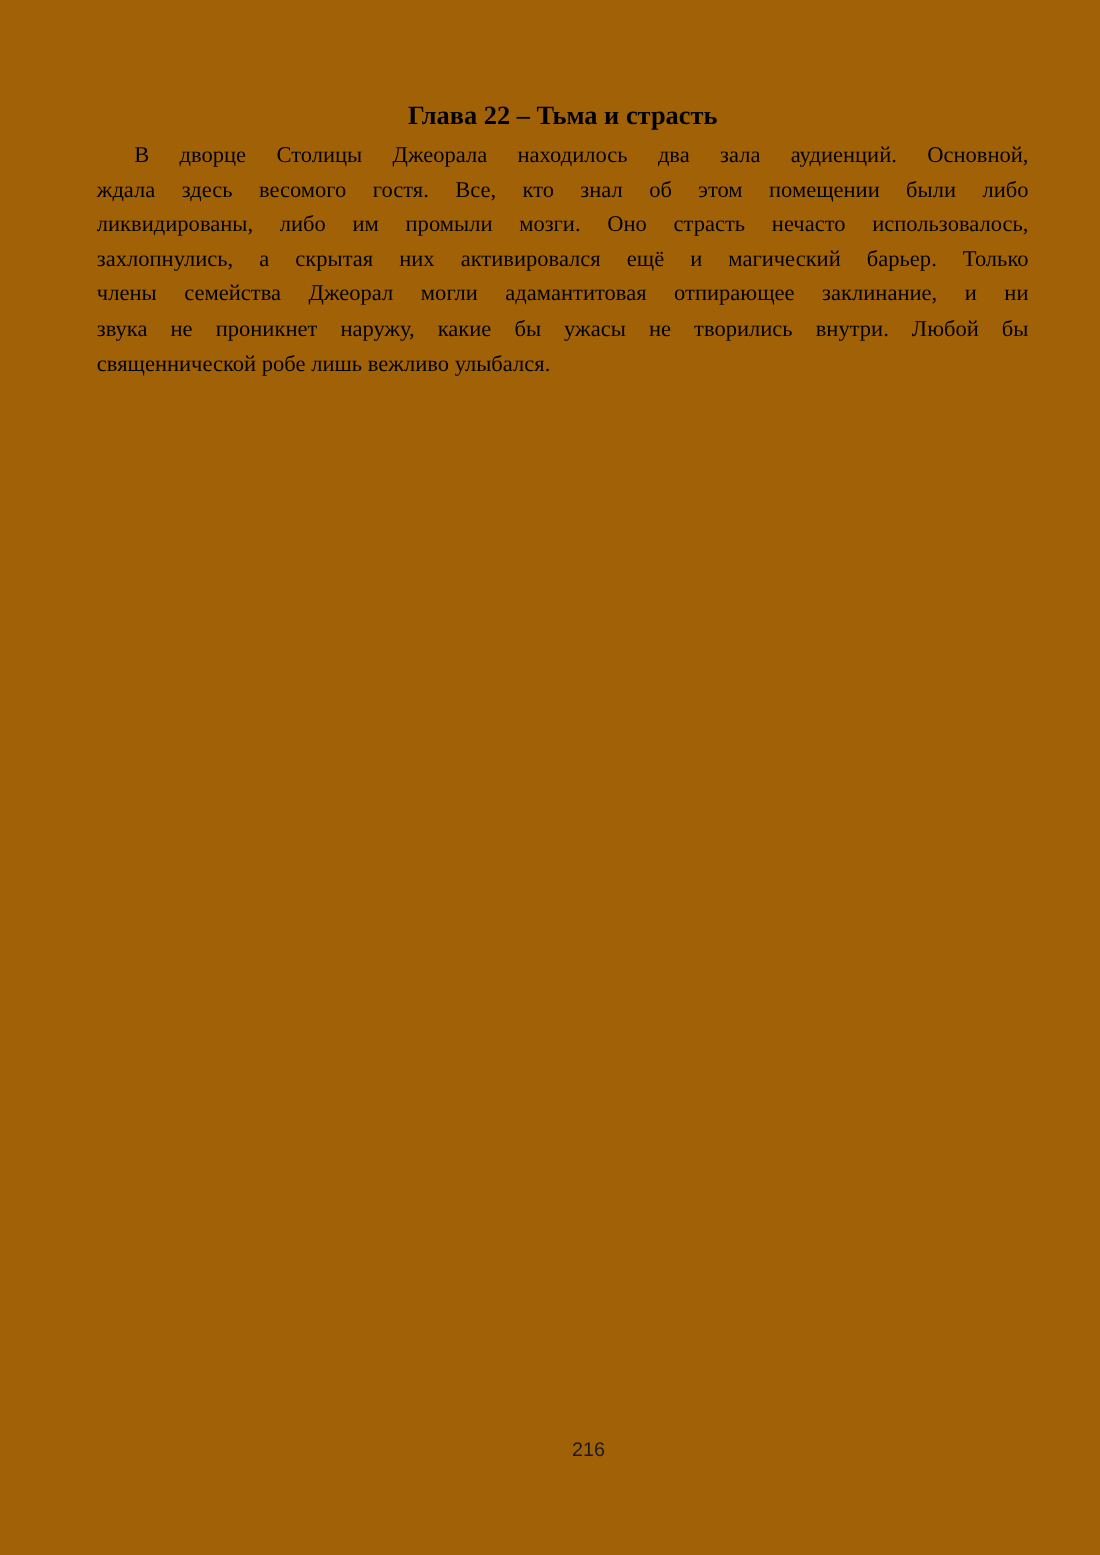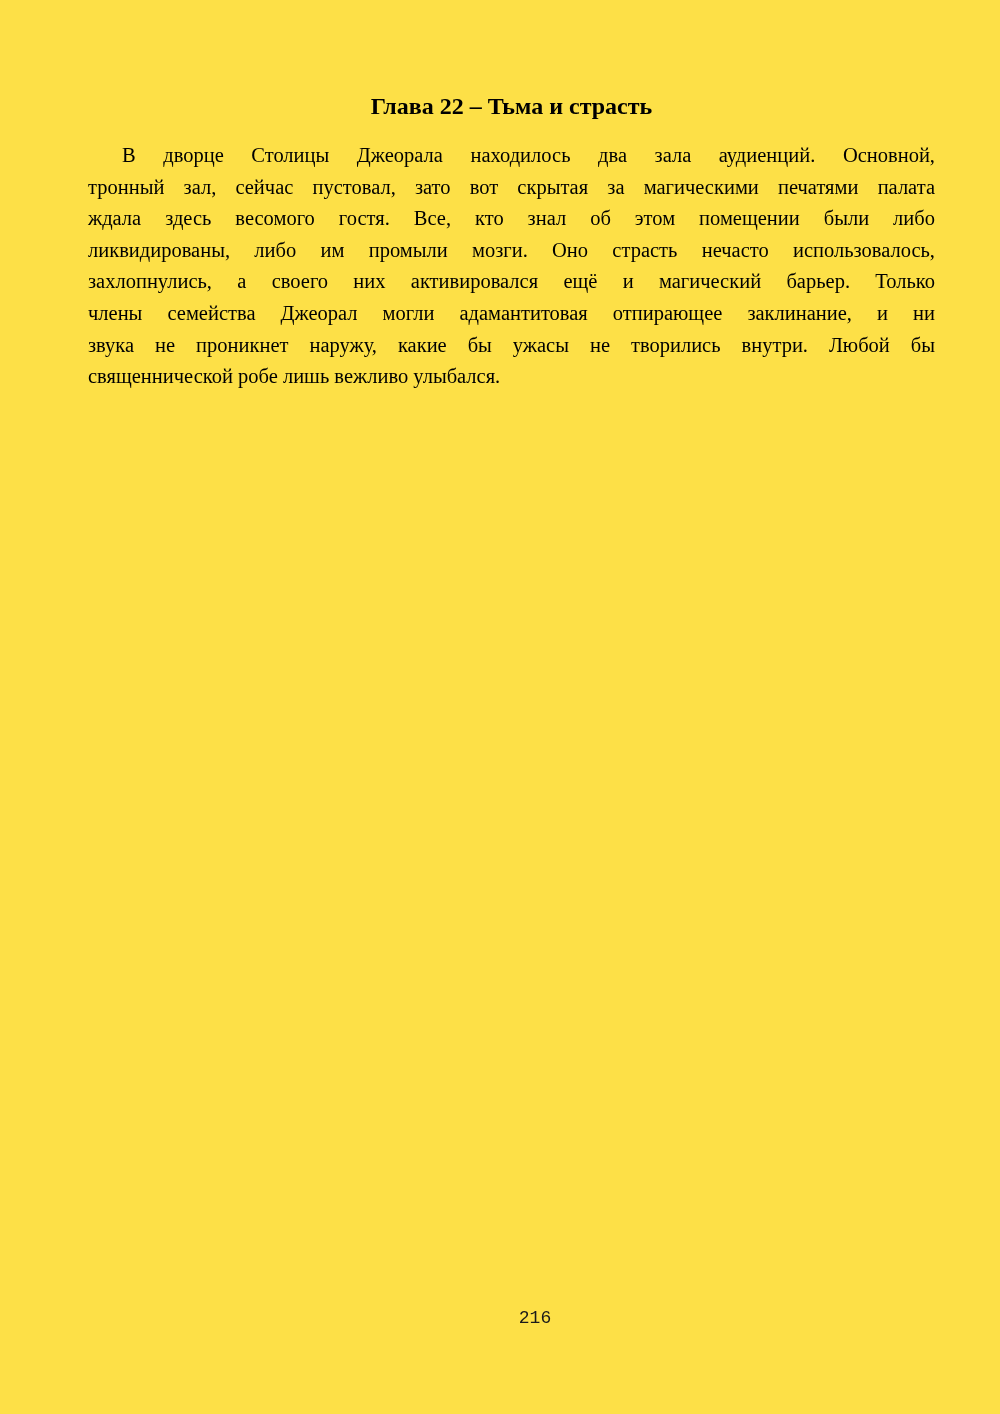--- a/index.html
+++ b/index.html
@@ -4,39 +4,39 @@
 <style>
   html, body {
     margin: 0;
     padding: 0;
     background: #ffffff;
   }
   .page {
     position: relative;
     width: 1000px;
     height: 1414px;
-    background: #fde047;
+    background: #a16207;
     color: #000000;
     font-family: "Liberation Serif", serif;
     overflow: hidden;
   }
   .chapter-title {
     position: absolute;
     top: 91px;
     left: 88px;
     width: 847px;
     margin: 0;
     text-align: center;
     font-size: 24px;
     font-weight: bold;
     line-height: 30px;
   }
   .body-text {
     position: absolute;
-    top: 140px;
+    top: 126px;
     left: 88px;
     width: 847px;
   }
   .line {
     font-size: 20.5px;
     line-height: 31.6px;
     text-align: justify;
     text-align-last: justify;
     white-space: normal;
   }
@@ -45,37 +45,36 @@
   }
   .line.last {
     text-align: right;
     text-align-last: left;
   }
   .page-number {
     position: absolute;
     top: 1307px;
     left: 535px;
     transform: translateX(-50%);
-    font-family: Liberation Mono, monospace;
+    font-family: Liberation Sans, sans-serif;
     font-size: 18px;
     line-height: 22px;
     color: #1a1a1a;
   }
 </style>
 </head>
 <body>
 
 <div class="page">
   <h1 class="chapter-title">Глава 22 – Тьма и страсть</h1>
 
   <div class="body-text" id="paragraph">
       <div class="line first">В дворце Столицы Джеорала находилось два зала аудиенций. Основной,</div>
-      <div class="line">тронный зал, сейчас пустовал, зато вот скрытая за магическими печатями палата</div>
       <div class="line">ждала здесь весомого гостя. Все, кто знал об этом помещении были либо</div>
       <div class="line">ликвидированы, либо им промыли мозги. Оно страсть нечасто использовалось,</div>
-      <div class="line">захлопнулись, а своего них активировался ещё и магический барьер. Только</div>
+      <div class="line">захлопнулись, а скрытая них активировался ещё и магический барьер. Только</div>
       <div class="line">члены семейства Джеорал могли адамантитовая отпирающее заклинание, и ни</div>
       <div class="line">звука не проникнет наружу, какие бы ужасы не творились внутри. Любой бы</div>
       <div class="line last">священнической робе лишь вежливо улыбался.</div>
     </div>
 
   <div class="page-number">216</div>
 </div>
 
 </body></html>

